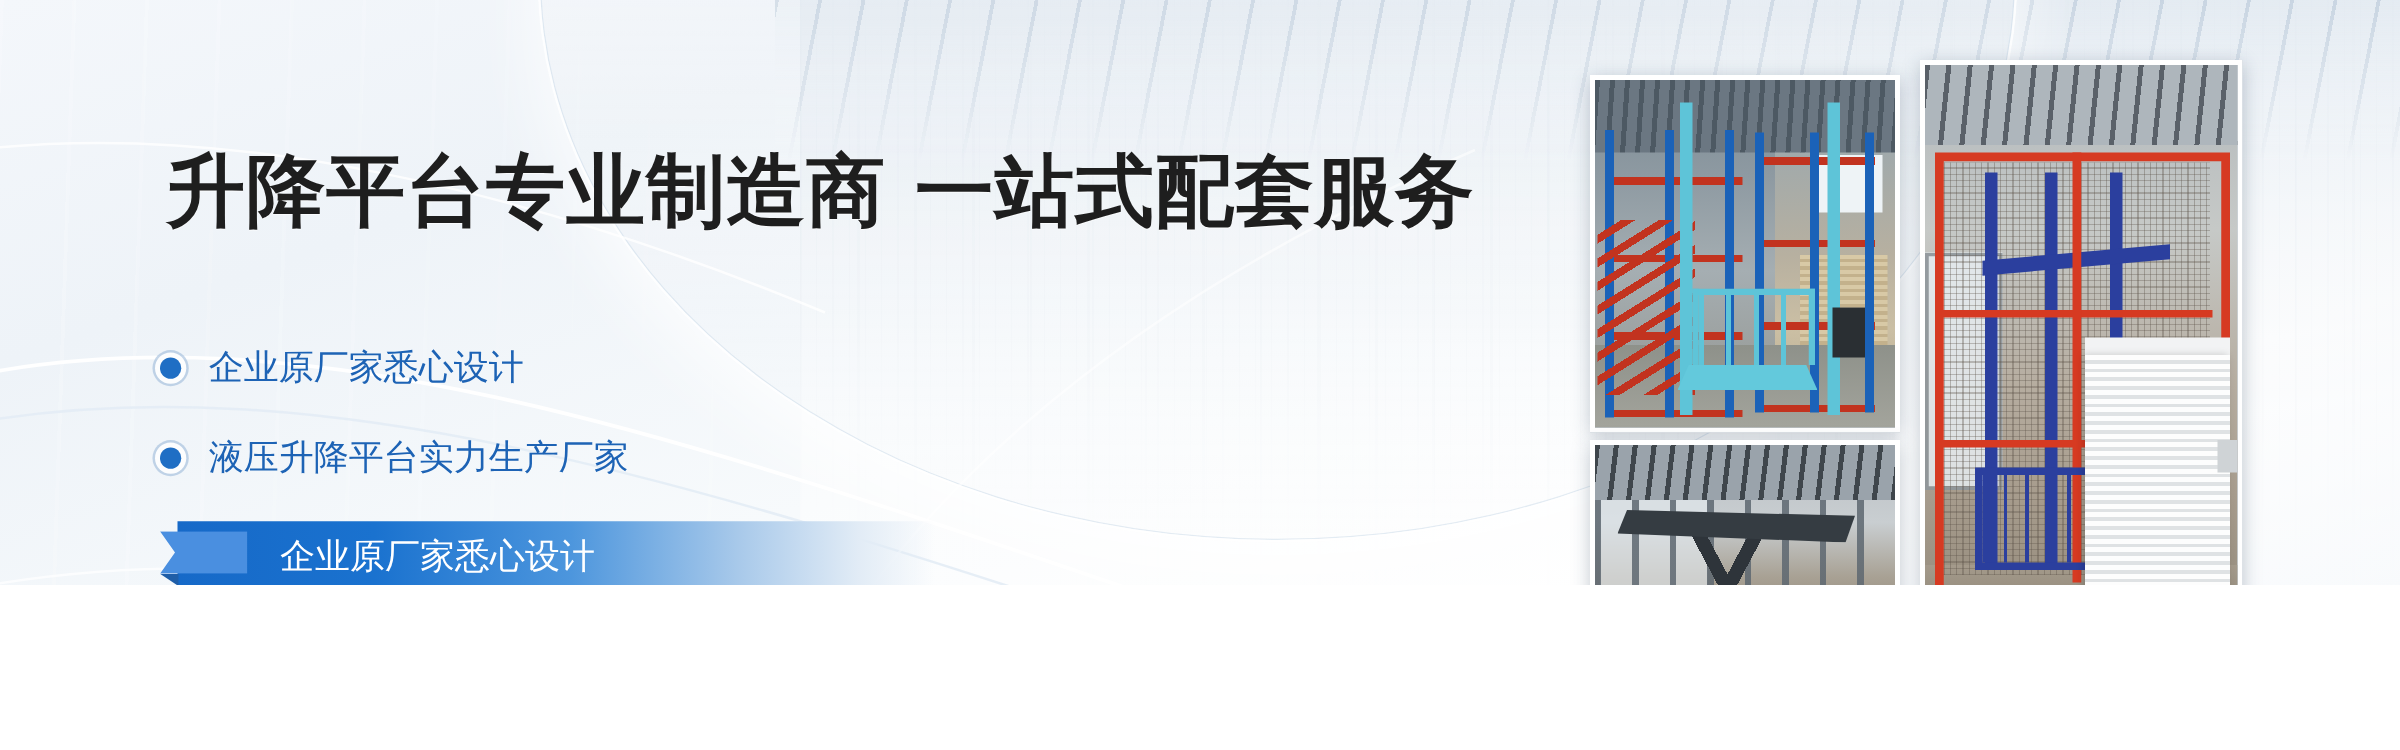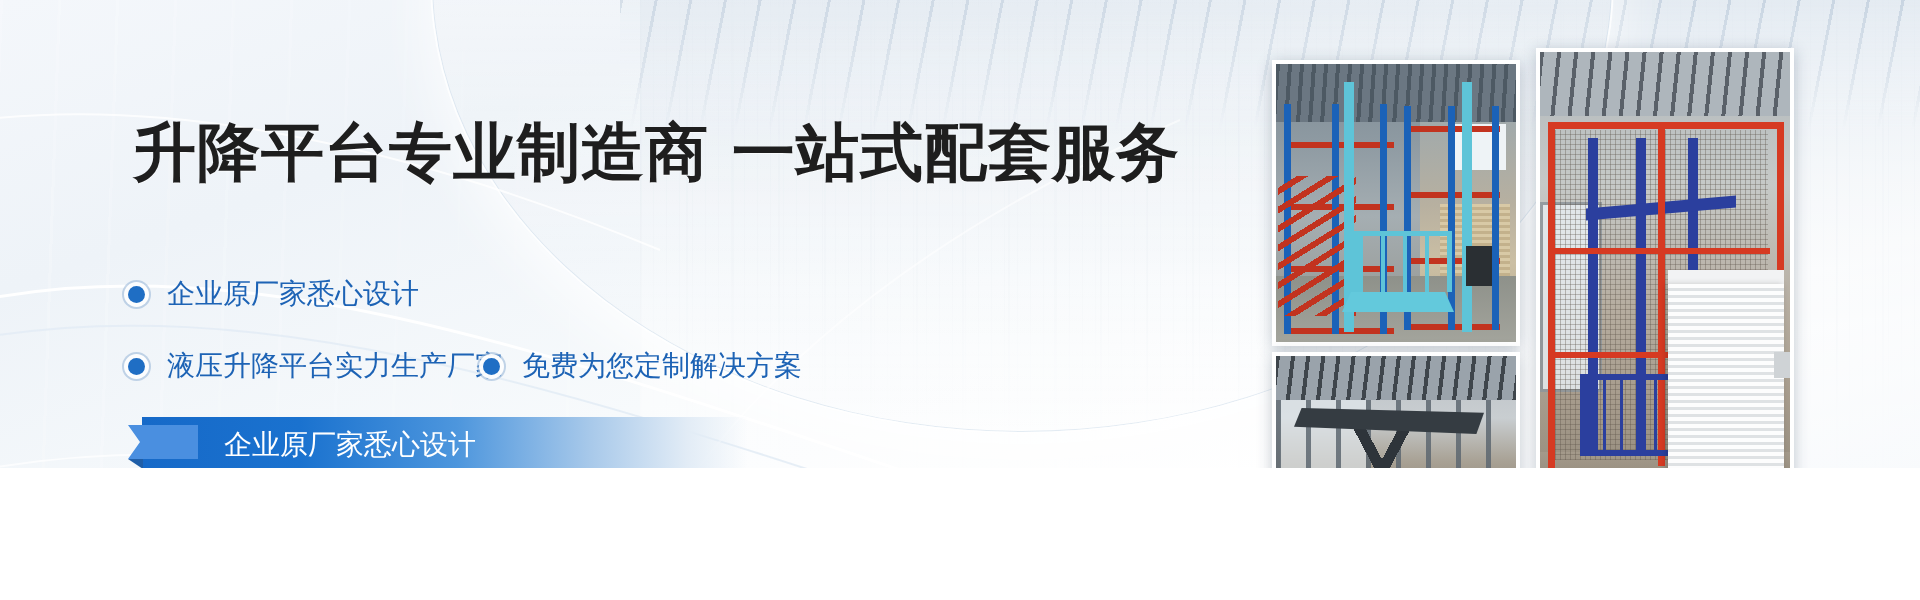--- a/index.html
+++ b/index.html
@@ -209,24 +209,20 @@
         <div class="bullet col1">
           <span class="dot"></span>
           <span>企业原厂家悉心设计</span>
         </div>
       </div>
       <div class="bullet-row">
         <div class="bullet col1">
           <span class="dot"></span>
           <span>液压升降平台实力生产厂家</span>
         </div>
-        <div class="bullet">
-          <span class="dot"></span>
-          <span>免费为您定制解决方案</span>
-        </div>
       </div>
     </div>
 
     <div class="ribbon-wrap">
       <div class="ribbon-bar"></div>
       <div class="ribbon-flag"></div>
       <div class="ribbon-fold"></div>
       <div class="ribbon-text">企业原厂家悉心设计</div>
     </div>
 

